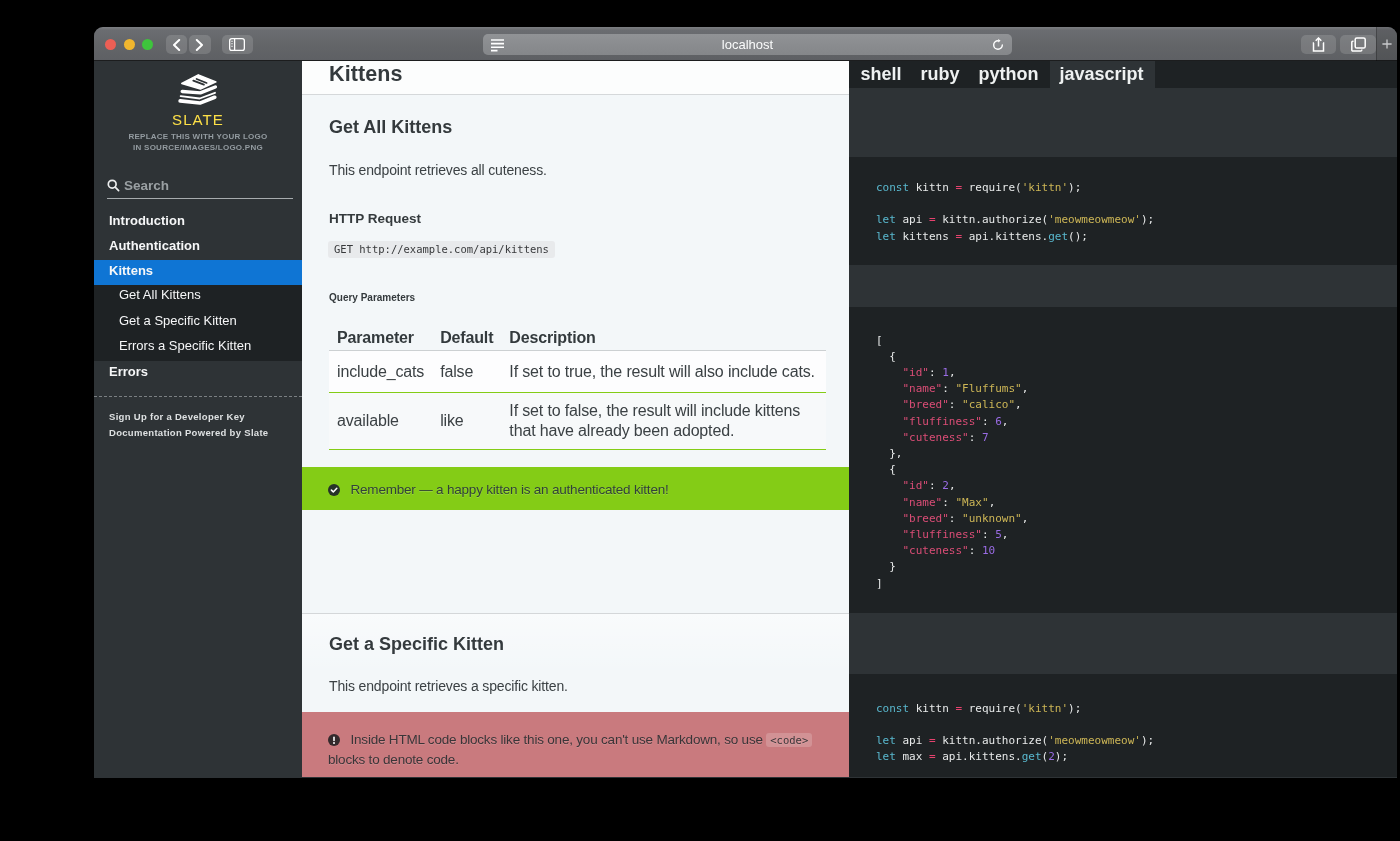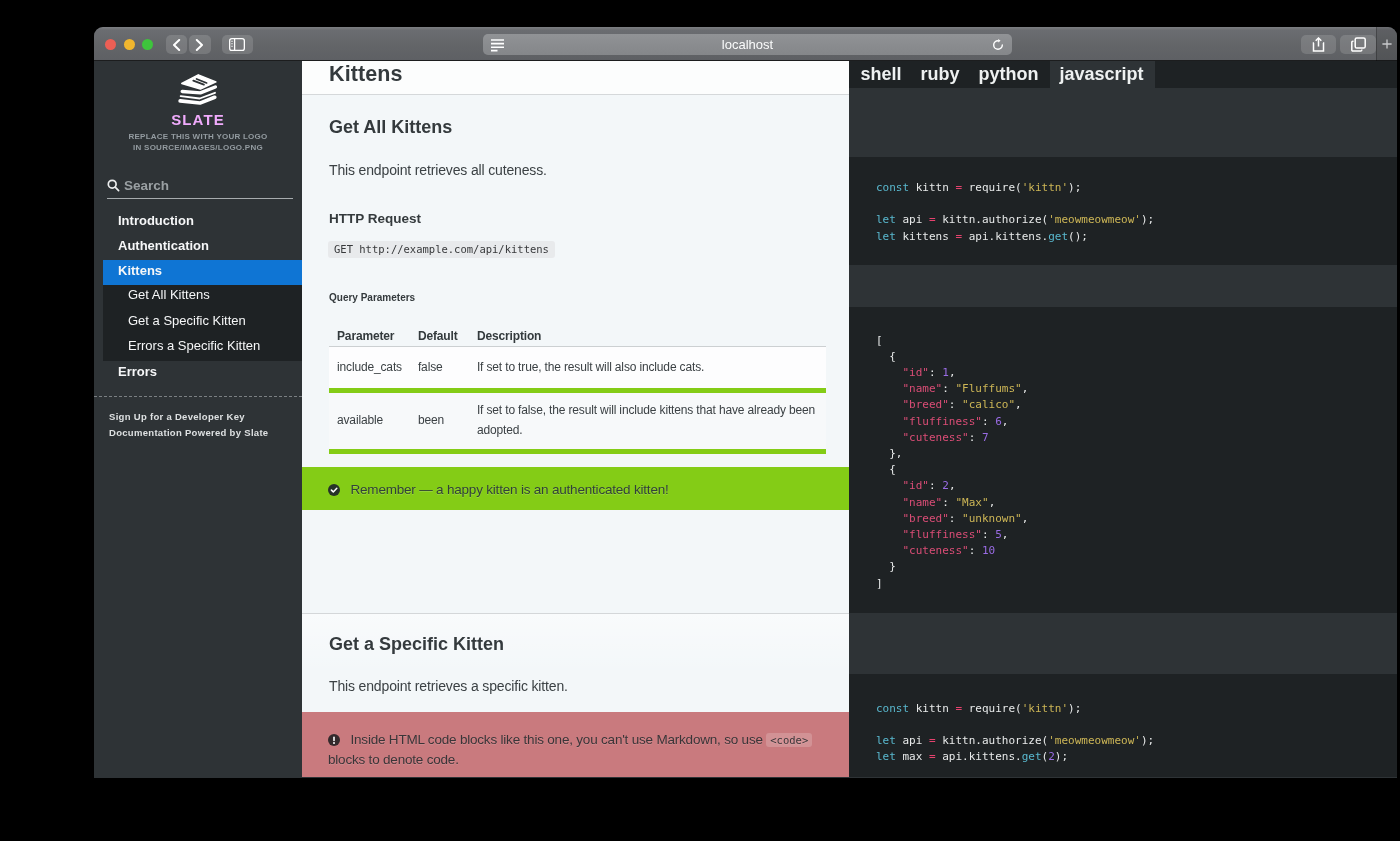--- a/index.html
+++ b/index.html
@@ -36,30 +36,30 @@
   .urlbar .host { flex:1; text-align:center; font-size:13px; color:#fbfcfc; }
   .urlbar .reload { position:absolute; right:7px; top:3.5px; }
 
   
   .chrome { position:relative; display:flex; height:716px; }
 
   
   .sidebar { position:relative; width:208px; background:#2E3336; flex:none; color:#fff; }
   .logo { position:absolute; left:0; top:9px; width:208px; text-align:center; }
   .logo svg { display:block; margin:0 auto; }
-  .logo .brand { margin-top:3px; font-size:15px; font-weight:700; letter-spacing:1.1px;
-    color:#f0abfc; }
+  .logo .brand { margin-top:3px; font-size:15px; font-weight:400; letter-spacing:1.1px;
+    color:#fde047; }
   .logo .tagline { margin-top:4px; font-size:8px; font-weight:700; color:#939BA0;
     letter-spacing:0.25px; line-height:10.5px; }
   .search { position:absolute; left:0; top:116px; width:208px; }
   .search .mag { position:absolute; left:13px; top:2px; }
   .search .ph { position:absolute; left:30px; top:1px; font-size:13.5px; font-weight:600; color:#9aa0a3; }
   .search .line { position:absolute; left:13px; top:21px; width:186px; height:1px; background:#a7acae; }
 
-  .nav { position:absolute; left:9px; top:149.5px; width:208px; }
+  .nav { position:absolute; left:0; top:149.5px; width:208px; }
   .nav .item { height:24.7px; display:flex; align-items:flex-start; padding-top:2.8px; padding-left:15px;
     font-size:13px; font-weight:600; color:#f6f7f8; }
   .nav .item.sub { height:25.4px; padding-left:25px; font-weight:400; background:#1E2224; }
   .nav .item.active { background:#0F75D4; }
   .divider { position:absolute; left:0; top:334.5px; width:208px; border-top:1px dashed #7b8083; }
   .toc-footer { position:absolute; left:15px; top:348px; }
   .toc-footer .f-link { display:block; font-size:9.5px; font-weight:700; letter-spacing:0.3px;
     color:#dde0e1; line-height:15.8px; }
 
   
@@ -69,24 +69,24 @@
     border-bottom:1px solid #d5d8da; }
   .h1band h1 { font-size:21.5px; font-weight:700; color:#343a3d; padding:0.5px 0 0 27px; letter-spacing:0.1px; }
   .h2a { position:absolute; left:27px; top:55.5px; font-size:18px; font-weight:700; color:#343a3d; }
   .p1 { position:absolute; left:27px; top:101px; font-size:14px; color:#3b4144; letter-spacing:-0.15px; }
   .h3a { position:absolute; left:27px; top:149.5px; font-size:13.5px; font-weight:700; color:#343a3d; }
   .endpoint { position:absolute; left:26px; top:179.5px; height:17px;
     background:#e8eaec; border-radius:3px; padding:2px 6px 0 6px;
     font-family:"DejaVu Sans Mono", monospace; font-size:10.5px; color:#37393b; }
   .h3b { position:absolute; left:27px; top:231px; font-size:10px; font-weight:700; color:#343a3d; }
   table.params { position:absolute; left:27px; top:263px; width:497px; border-collapse:collapse;
-    font-size:12px; color:#3b4144; letter-spacing:-0.15px; }
+    font-size:16px; color:#3b4144; letter-spacing:-0.15px; }
   table.params th { text-align:left; font-weight:700; color:#333a3d;
     padding:5px 8px 3px 8px; border-bottom:1px solid #ccd0d2; }
-  table.params td { line-height:19.6px; border-bottom:5px solid #84cc16; }
+  table.params td { line-height:19.6px; border-bottom:1px solid #84cc16; }
   table.params tr.odd td { padding:10.5px 8px; }
   table.params tr.even td { padding:8.5px 8px; }
   table.params tr.odd td { background:#fdfdfe; }
   table.params tr.even td { background:#f7f9fa; }
   table.params .c1 { width:78px; }
   table.params .c2 { width:59px; }
 
   .aside { position:absolute; left:0; width:547px;
     font-size:13.5px; letter-spacing:-0.2px; line-height:20.4px; }
   .aside .icon { display:inline-block; vertical-align:-1.5px; margin-right:10.5px; }
@@ -258,21 +258,21 @@
               </tr>
             </thead>
           <tbody>
               <tr class="odd">
                 <td>include_cats</td>
                 <td>false</td>
                 <td>If set to true, the result will also include cats.</td>
               </tr>
               <tr class="even">
                 <td>available</td>
-                <td>been</td>
+                <td>like</td>
                 <td>If set to false, the result will include kittens that have already been adopted.</td>
               </tr>
             </tbody>
         </table>
 
         <div class="aside success">
           <div class="txt"><svg class="icon" width="12" height="12" viewBox="0 0 12 12">
                 <circle cx="6" cy="6" r="6" fill="#273229"></circle>
                 <path d="M3.4 6.1 L5.3 7.9 L8.8 4.3" stroke="#fff" stroke-width="1.5" fill="none" stroke-linecap="round" stroke-linejoin="round"></path>
               </svg><span>Remember — a happy kitten is an authenticated kitten!</span></div>

